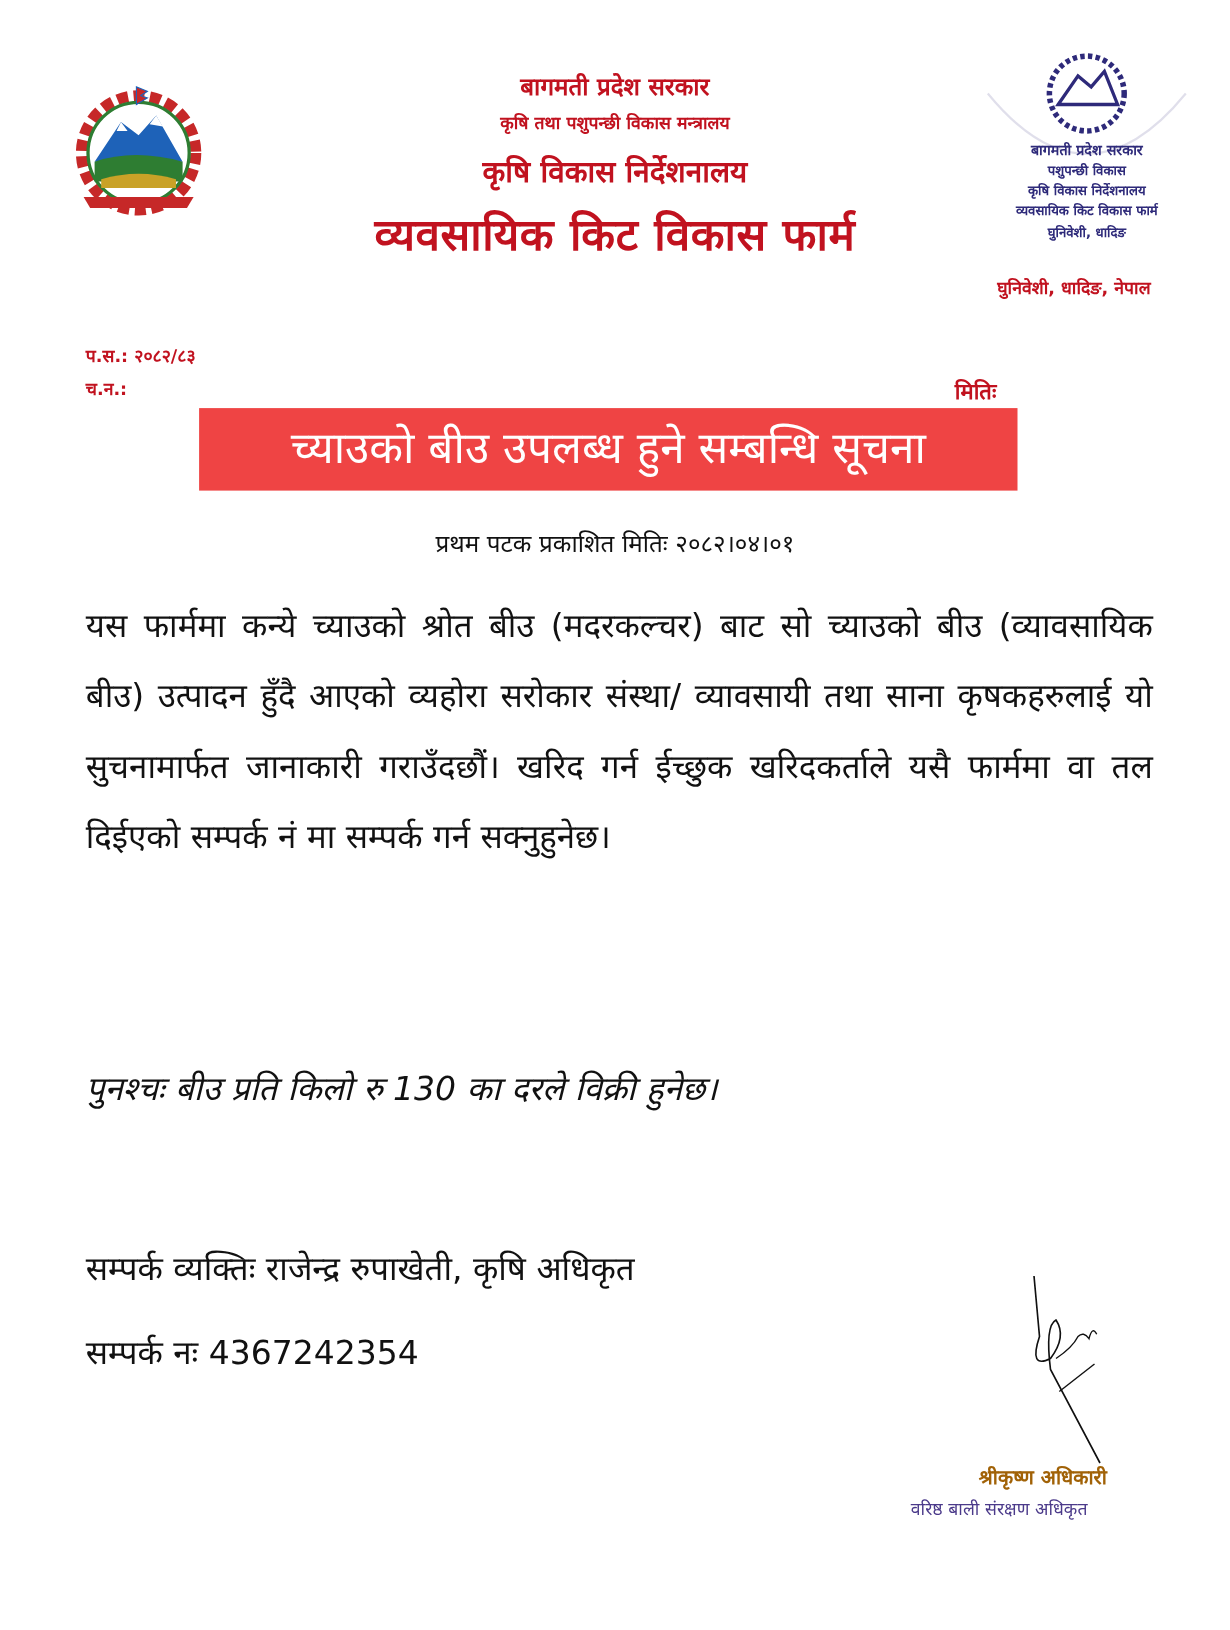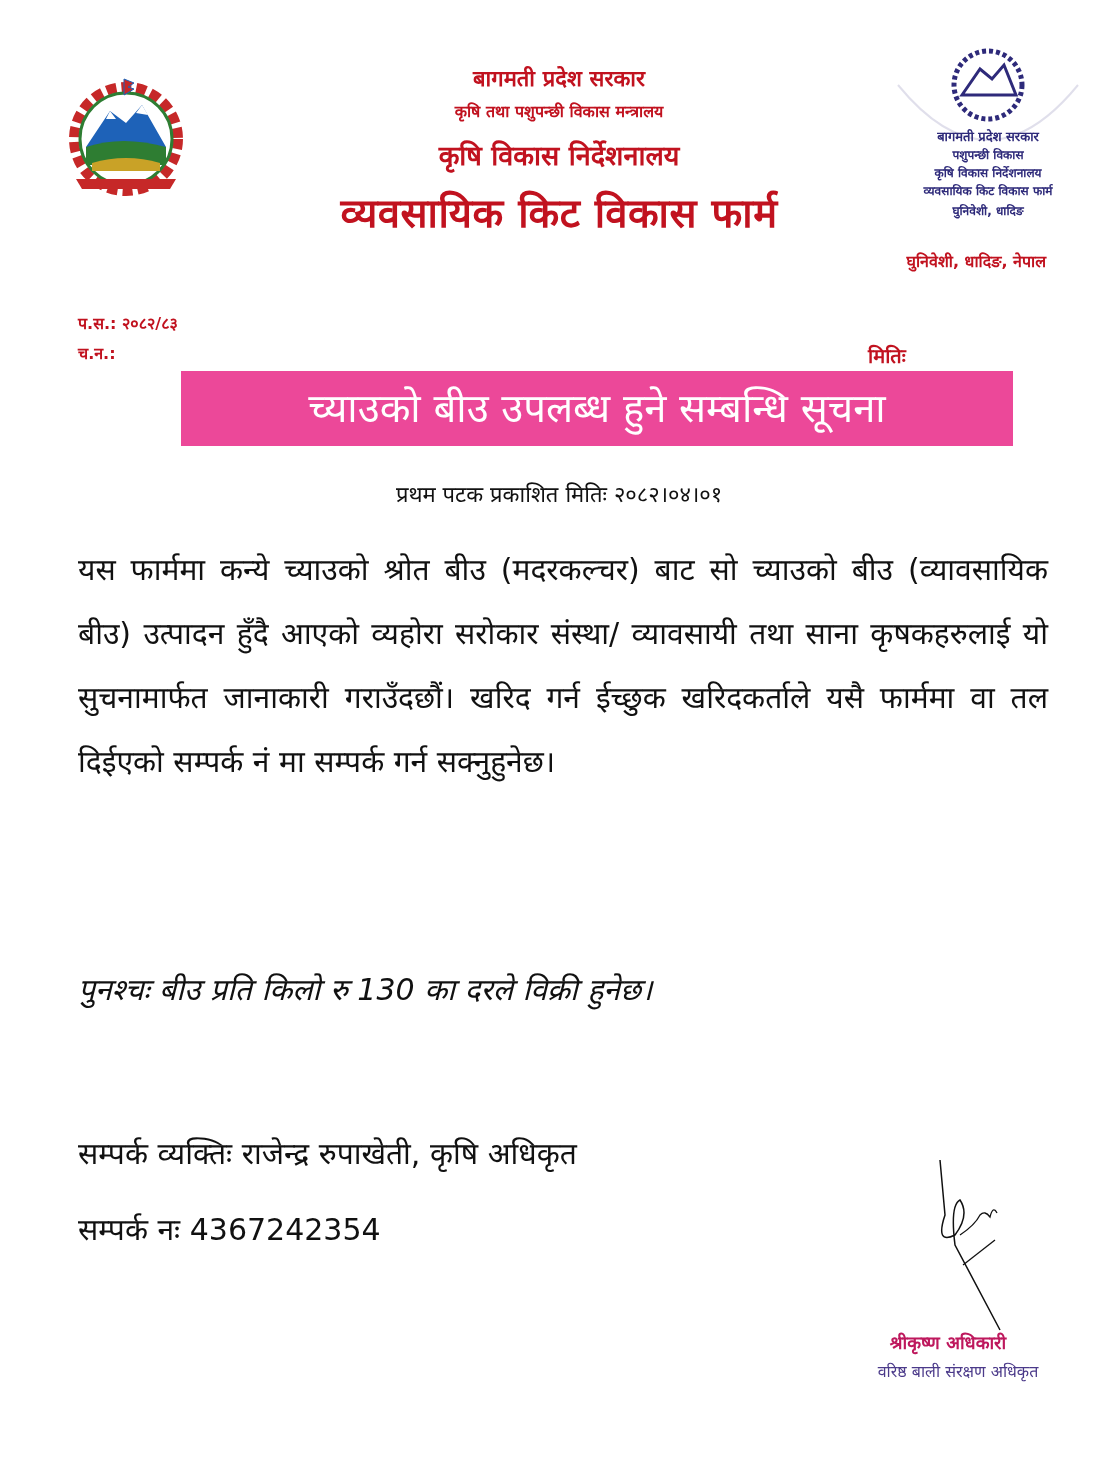--- a/index.html
+++ b/index.html
@@ -9,29 +9,29 @@
     .red { color: #c1121f; }
     .hdr { left: 0; width: 1118px; text-align: center; font-weight: bold; white-space: nowrap; }
     #h1 { top: 62px; font-size: 22px; }
     #h2 { top: 100px; font-size: 16px; }
     #h3 { top: 136px; font-size: 27px; }
     #h4 { top: 184px; font-size: 40px; letter-spacing: 0.5px; }
     #loc { right: 72px; top: 250px; font-size: 16px; font-weight: bold; }
     #ref { left: 78px; top: 312px; font-size: 16px; font-weight: bold; }
     #chn { left: 78px; top: 342px; font-size: 16px; font-weight: bold; }
     #miti { left: 868px; top: 342px; font-size: 20px; font-weight: bold; }
-    #title { left: 181px; top: 371px; width: 832px; height: 75px; background: #ec4899; color: #fff;
+    #title { left: 181px; top: 371px; width: 744px; height: 75px; background: #ef4444; color: #fff;
              font-size: 40px; line-height: 75px; text-align: center; white-space: nowrap; }
     #pub { left: 0; width: 1118px; text-align: center; top: 478px; font-size: 22px; }
     #body { left: 78px; top: 538px; width: 970px; font-size: 30px; line-height: 64px; text-align: justify; }
     #ps { left: 78px; top: 968px; font-size: 30px; font-style: italic; }
     #cp { left: 78px; top: 1132px; font-size: 30px; }
     #cn { left: 78px; top: 1208px; font-size: 30px; }
-    #sigName { right: 60px; top: 1330px; font-size: 18px; font-weight: bold; color: #be185d; text-align: center; width: 220px; }
-    #sigDesig { right: 30px; top: 1360px; font-size: 16px; color: #4b3a8a; text-align: center; width: 260px; }
+    #sigName { right: 60px; top: 1330px; font-size: 18px; font-weight: bold; color: #a16207; text-align: center; width: 220px; }
+    #sigDesig { right: 30px; top: 1360px; font-size: 16px; color: #4b3a8a; text-align: left; width: 260px; }
     #emblem { left: 62px; top: 75px; width: 128px; height: 128px; }
     #seal { left: 888px; top: 45px; width: 200px; height: 200px; }
     #signature { left: 925px; top: 1155px; width: 100px; height: 180px; }
   </style>
 </head>
 <body>
 
 <svg id="emblem" class="abs" viewBox="0 0 128 128">
   <circle cx="64" cy="64" r="52" fill="none" stroke="#c62828" stroke-width="10" stroke-dasharray="10 5"></circle>
   <circle cx="64" cy="64" r="46" fill="none" stroke="#2e7d32" stroke-width="3"></circle>

